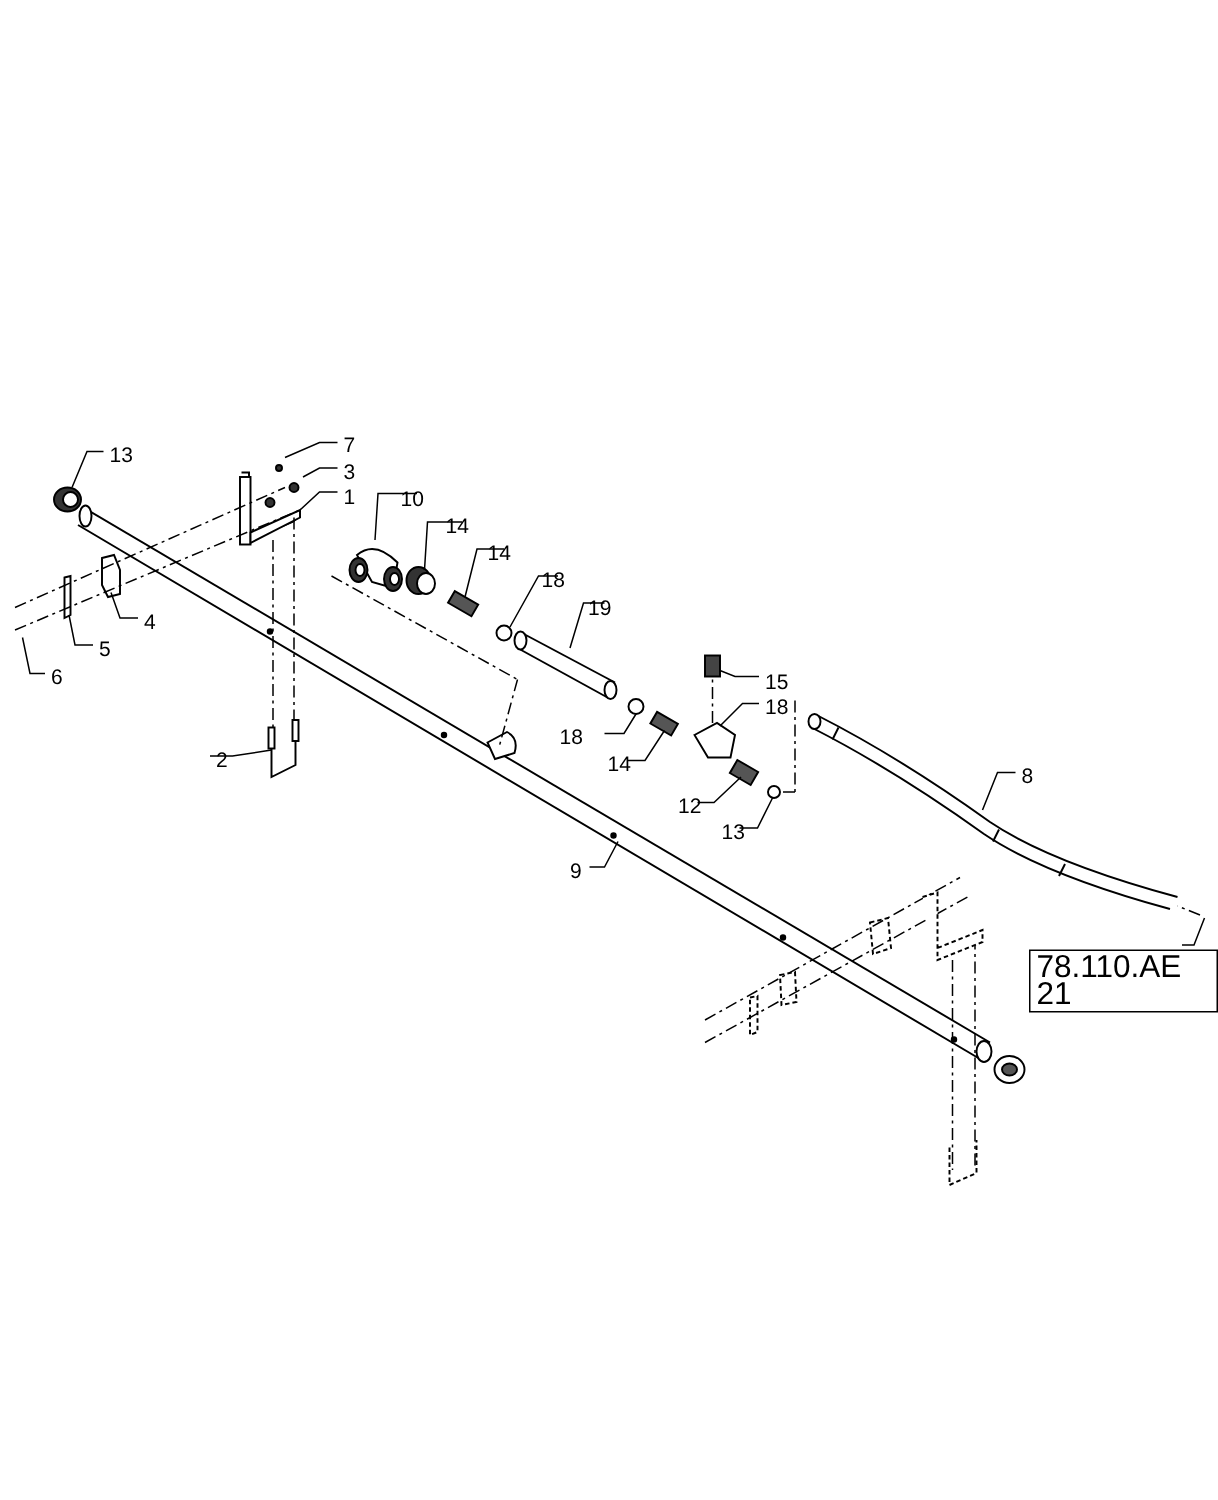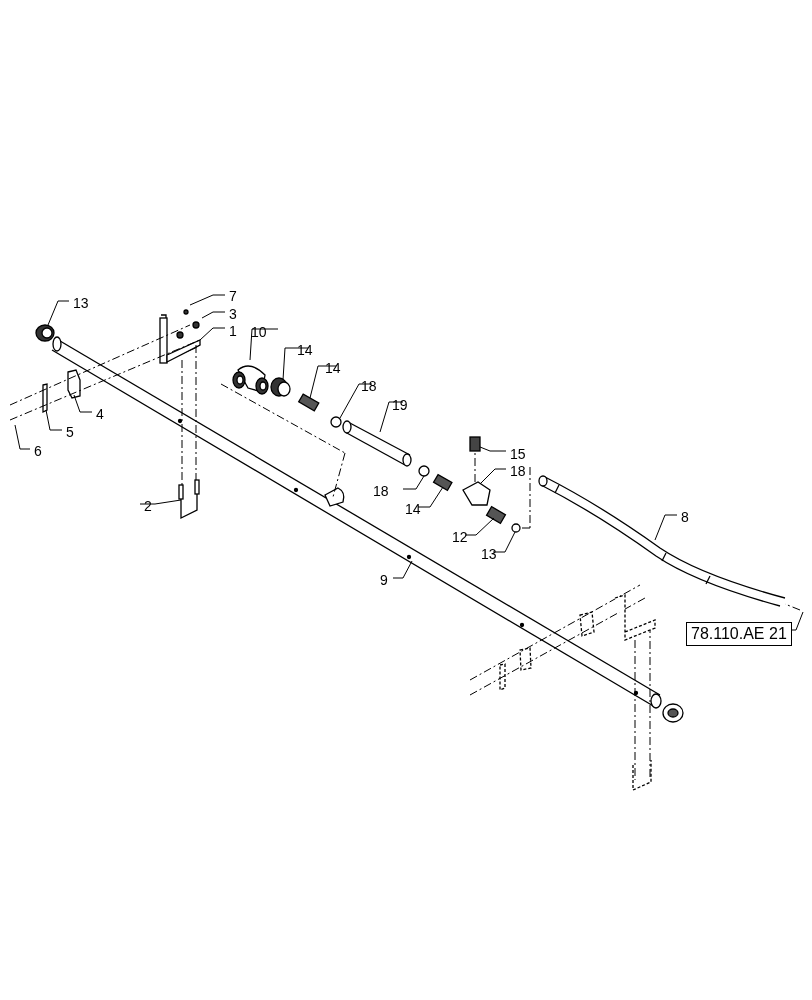--- a/index.html
+++ b/index.html
@@ -1,19 +1,19 @@
 <!DOCTYPE html>
 <html><head>
 <meta charset="utf-8">
 <style>
   html, body { margin:0; padding:0; background:#ffffff; }
   body { width:812px; height:1000px; position:relative; overflow:hidden; font-family:"Liberation Sans", sans-serif; }
   #diagram { position:absolute; left:0; top:0; width:812px; height:1000px; }
   .lbl { position:absolute; font-size:14px; color:#000; line-height:14px; }
-  .ref-box { position:absolute; border:1px solid #000; background:#fff; font-size:16px; padding:2px 4px; line-height:18px; }
+  .ref-box { position:absolute; border:1px solid #000; background:#fff; font-size:21px; padding:2px 4px; line-height:18px;margin-top:11px; }
 </style>
 </head>
 <body>
 
 <div id="diagram">
   <svg width="812" height="1000" viewBox="0 0 812 1000" xmlns="http://www.w3.org/2000/svg">
     <g stroke="#000" fill="none" stroke-width="1.3">
 
       <g>
         <line x1="55" y1="338" x2="660" y2="695"></line>
@@ -152,21 +152,21 @@
         <polyline points="393,578 403,578 412,561"></polyline>
         <polyline points="788,630 796,630 803,612"></polyline>
       </g>
     </g>
   </svg>
 
   <span class="lbl" style="left:73px;top:296px;">13</span>
   <span class="lbl" style="left:229px;top:289px;">7</span>
   <span class="lbl" style="left:229px;top:307px;">3</span>
   <span class="lbl" style="left:229px;top:324px;">1</span>
-  <span class="lbl" style="left:251px;top:325px;">10</span>
+  <span class="lbl" style="left:267px;top:325px;">10</span>
   <span class="lbl" style="left:297px;top:343px;">14</span>
   <span class="lbl" style="left:325px;top:361px;">14</span>
   <span class="lbl" style="left:361px;top:379px;">18</span>
   <span class="lbl" style="left:392px;top:398px;">19</span>
   <span class="lbl" style="left:96px;top:407px;">4</span>
   <span class="lbl" style="left:66px;top:425px;">5</span>
   <span class="lbl" style="left:34px;top:444px;">6</span>
   <span class="lbl" style="left:510px;top:447px;">15</span>
   <span class="lbl" style="left:510px;top:464px;">18</span>
   <span class="lbl" style="left:373px;top:484px;">18</span>

